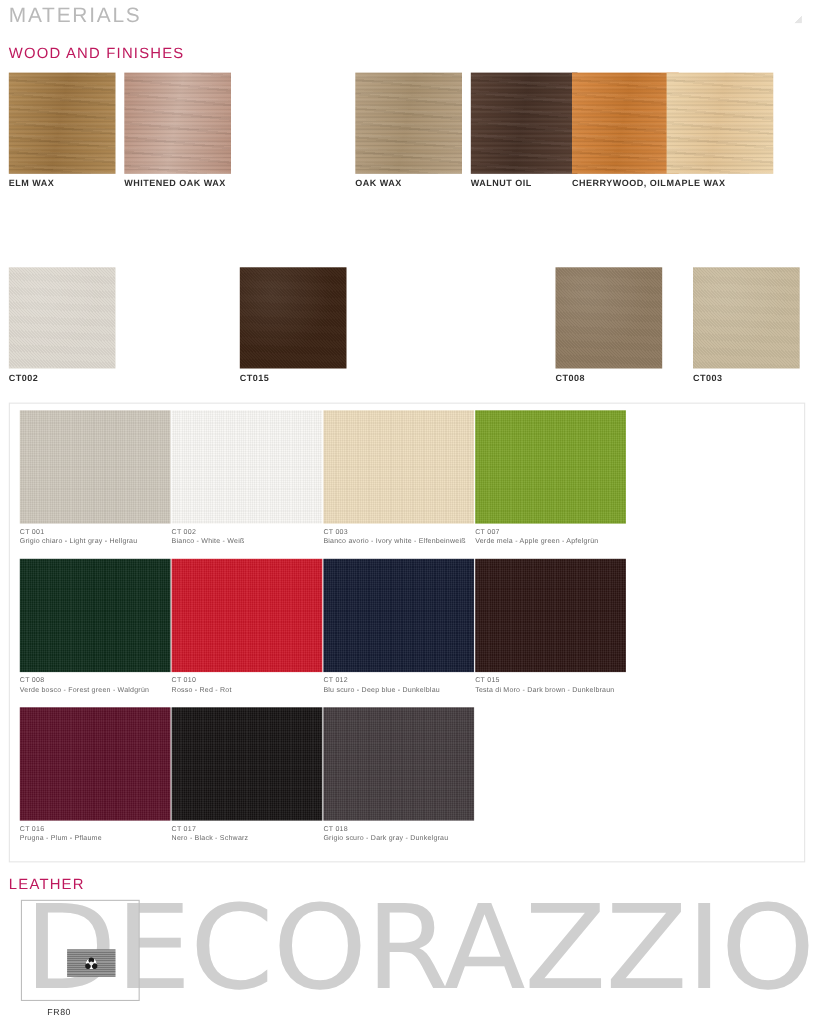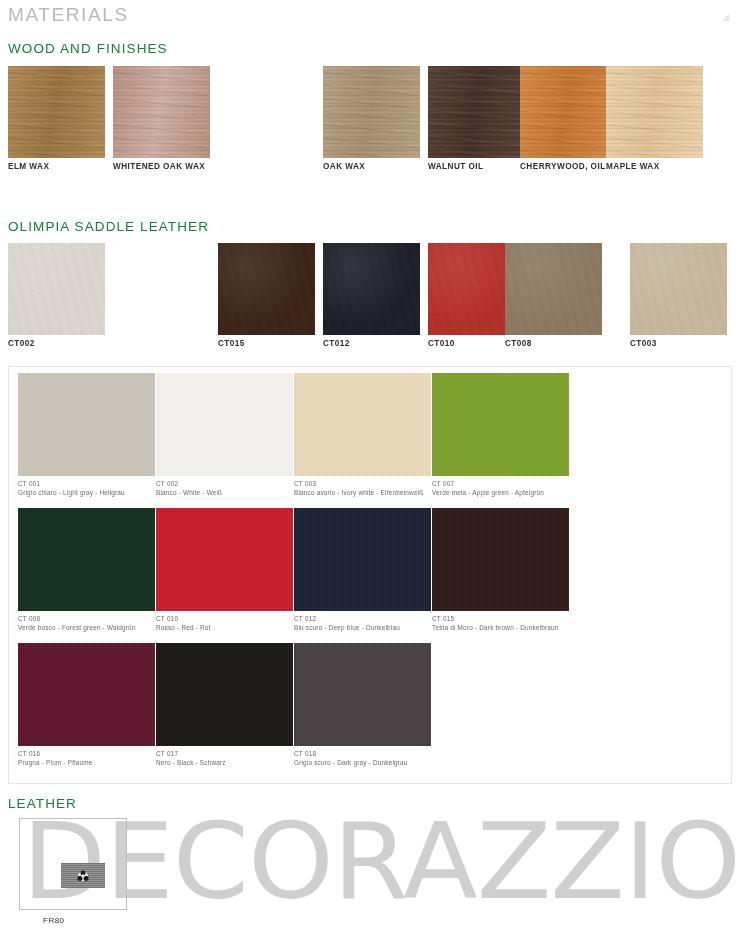--- a/index.html
+++ b/index.html
@@ -13,21 +13,21 @@
 
   
   .title-main {
     position: absolute; left: 8px; top: 4px;
     font-size: 19px; letter-spacing: 1.6px;
     color: #b9b9b9; font-weight: 400;
   }
   .section-head {
     position: absolute; left: 8px;
     font-size: 13.5px; letter-spacing: 1.1px;
-    color: #15803d; font-weight: 400;
+    color: #be185d; font-weight: 400;
   }
   #wood-head   { top: 41px; }
   #leather-head{ top: 219px; }
   #handles-head{ top: 796px; }
 
   
   .wood-row { position: absolute; left: 8px; top: 66px; width: 732px; height: 92px; }
   .wood-item { position: absolute; top: 0; width: 97px; }
   .wood-sw {
     width: 97px; height: 92px;
@@ -173,37 +173,28 @@
       <div class="wood-item" style="left: 512px;">
         <div class="wood-sw grain" style="background: linear-gradient(100deg, rgb(216, 138, 68) 0%, rgb(196, 118, 47) 48%, rgb(216, 138, 68) 100%);"></div>
         <div class="wood-label">CHERRYWOOD, OIL</div>
       </div>
       <div class="wood-item" style="left: 598px;">
         <div class="wood-sw grain" style="background: linear-gradient(100deg, rgb(236, 212, 171) 0%, rgb(226, 195, 149) 48%, rgb(236, 212, 171) 100%);"></div>
         <div class="wood-label">MAPLE WAX</div>
       </div>
     </div>
 
-  <div class="section-head" id="leather-head">OLIMPIA SADDLE LEATHER</div>
   <div class="leather-row" id="leather-row">
       <div class="leather-item" style="left: 0px;">
         <div class="leather-sw" style="background: rgb(222, 217, 208);"></div>
         <div class="leather-label">CT002</div>
       </div>
       <div class="leather-item" style="left: 210px; border-radius: 14px;">
         <div class="leather-sw" style="background: rgb(60, 36, 21);"></div>
         <div class="leather-label">CT015</div>
-      </div>
-      <div class="leather-item" style="left: 315px;">
-        <div class="leather-sw" style="background: rgb(29, 31, 40);"></div>
-        <div class="leather-label">CT012</div>
-      </div>
-      <div class="leather-item" style="left: 420px;">
-        <div class="leather-sw" style="background: rgb(183, 47, 40);"></div>
-        <div class="leather-label">CT010</div>
       </div>
       <div class="leather-item" style="left: 497px;">
         <div class="leather-sw" style="background: rgb(142, 122, 97);"></div>
         <div class="leather-label">CT008</div>
       </div>
       <div class="leather-item" style="left: 622px;">
         <div class="leather-sw" style="background: rgb(200, 186, 157);"></div>
         <div class="leather-label">CT003</div>
       </div>
     </div>

